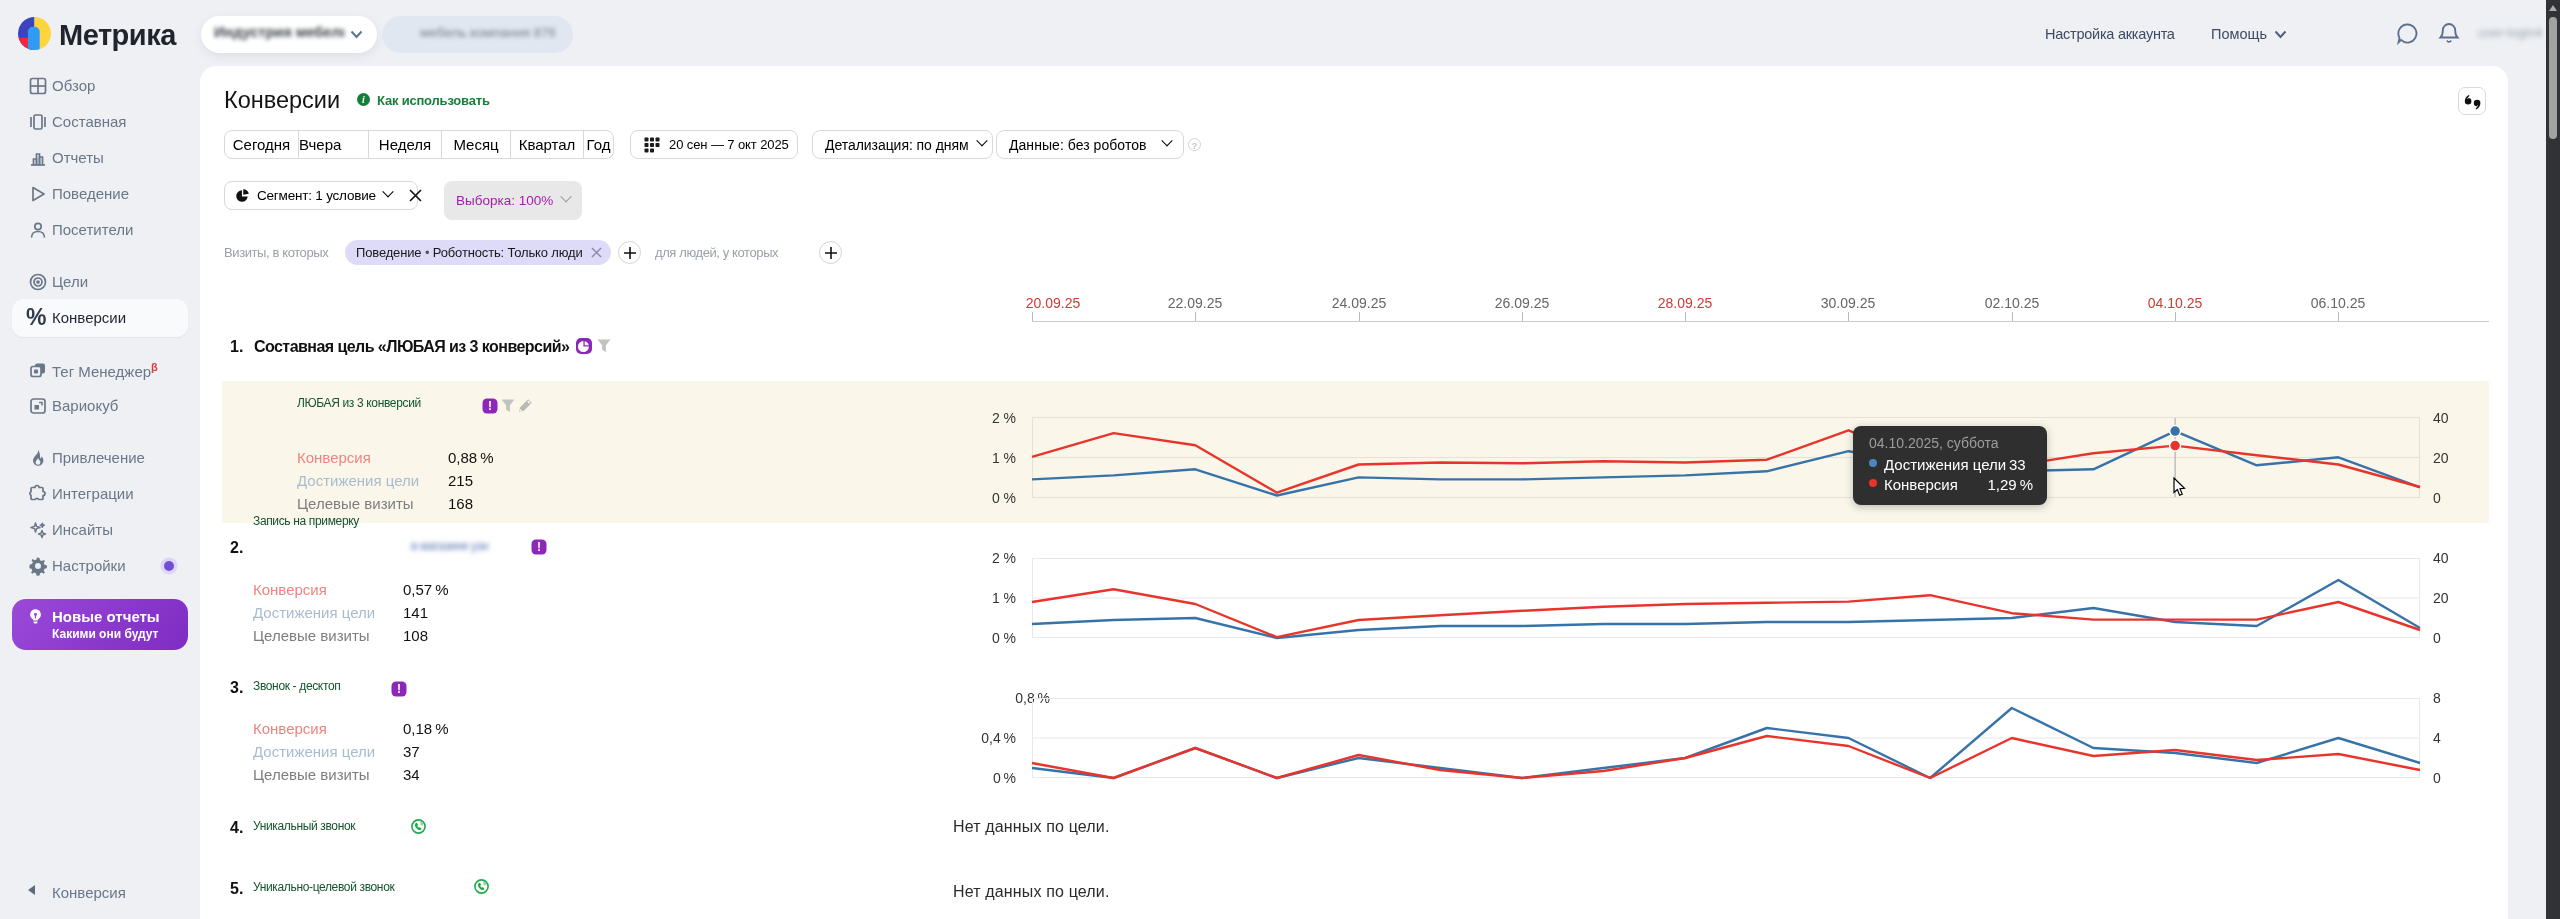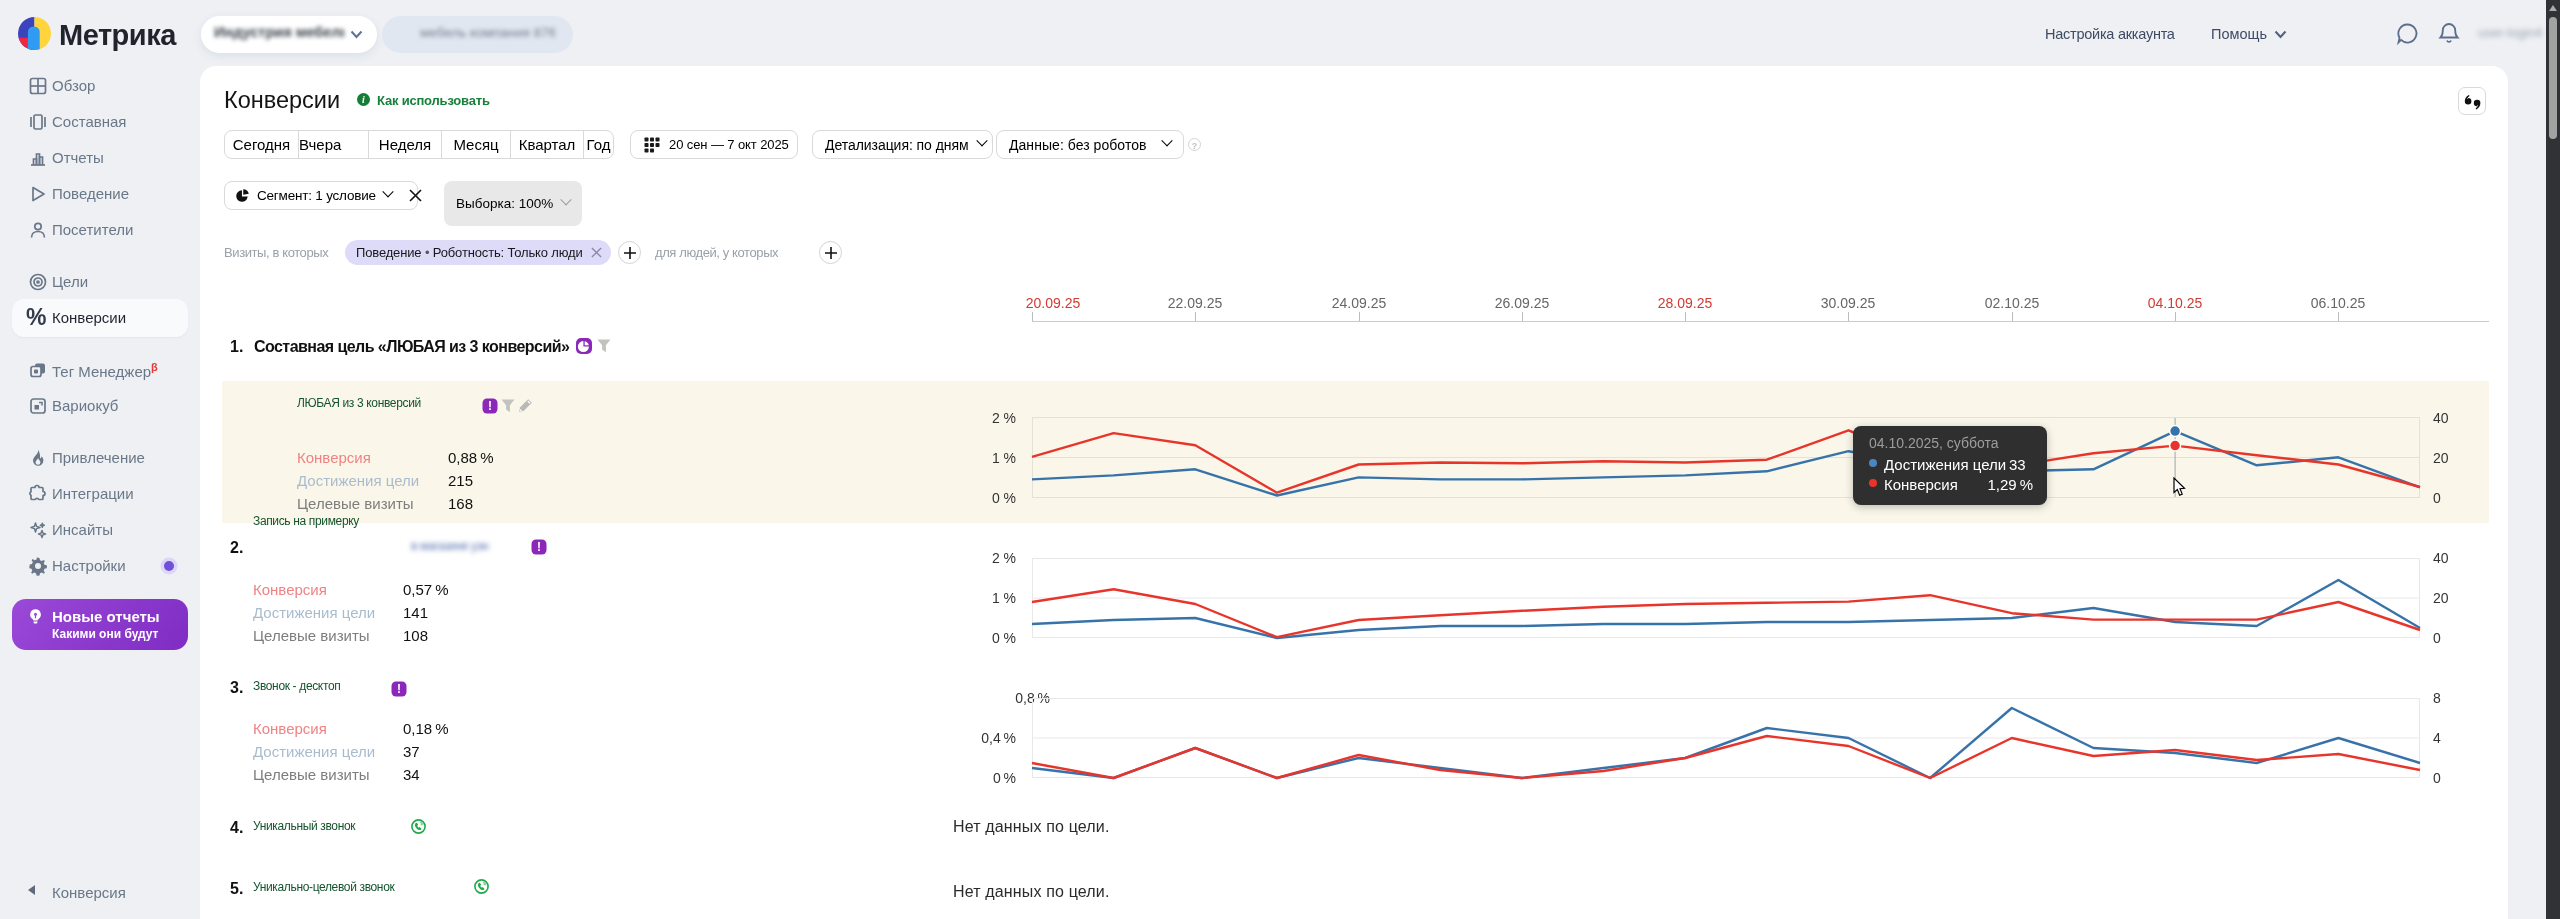--- a/index.html
+++ b/index.html
@@ -185,21 +185,21 @@
   <svg width="13" height="13" viewBox="0 0 14 14" style="margin:0 8px 0 11px;flex:0 0 auto">
         <path d="M7.8 6.2 V0.2 A6.6 6.6 0 0 1 13.8 5z" fill="#111"></path>
         <path d="M12.6 8.2 A6.2 6.2 0 1 1 6.4 1.4 v6.8z" fill="#111"></path>
       </svg>
   Сегмент: 1 условие<span class="chev" style="margin-left:8px"></span>
   <span style="width:1px;height:27px;background:#d9d9d9;margin-left:11px"></span>
   <svg width="13" height="13" viewBox="0 0 13 13" stroke="#111" stroke-width="1.6" style="margin:0 6px 0 6px;flex:0 0 auto">
         <path d="M1 1 L12 12 M12 1 L1 12"></path>
       </svg>
 </div>
-<div class="abs ctr" style="left:444px;top:181px;height:45px;background:#e8e8e8;border-radius:8px;padding:8px 12px;font-size:13.5px;color:#000000;white-space:nowrap">Выборка: 100%<span class="chev" style="border-color:#9b9b9b;margin-left:9px"></span></div>
+<div class="abs ctr" style="left:444px;top:181px;height:39px;background:#e8e8e8;border-radius:8px;padding:8px 12px;font-size:13.5px;color:#a21caf;white-space:nowrap">Выборка: 100%<span class="chev" style="border-color:#9b9b9b;margin-left:9px"></span></div>
 
 <div class="abs" style="left:224px;top:245px;font-size:13px;letter-spacing:-0.4px;color:#9aa0a8">Визиты, в которых</div>
 <div class="abs ctr" style="left:345px;top:240px;height:25px;background:#dedbf9;border-radius:13px;padding:0 9px 0 11px;font-size:13px;letter-spacing:-0.15px;color:#17181c;white-space:nowrap">Поведение&nbsp;<span style="color:#555">•</span>&nbsp;Роботность: Только люди
   <svg width="11" height="11" viewBox="0 0 12 12" stroke="#8a87a8" stroke-width="1.5" style="margin-left:8px">
         <path d="M1 1 L11 11 M11 1 L1 11"></path>
       </svg>
 </div>
 <div class="abs" style="left:618px;top:241px;width:23px;height:23px;border:1px solid #d4d4d4;border-radius:50%;background:#fff"></div>
 <svg class="abs" style="left:624px;top:247px" width="12" height="12" viewBox="0 0 12 12" stroke="#111" stroke-width="1.6">
       <path d="M6 0 V12 M0 6 H12"></path>

